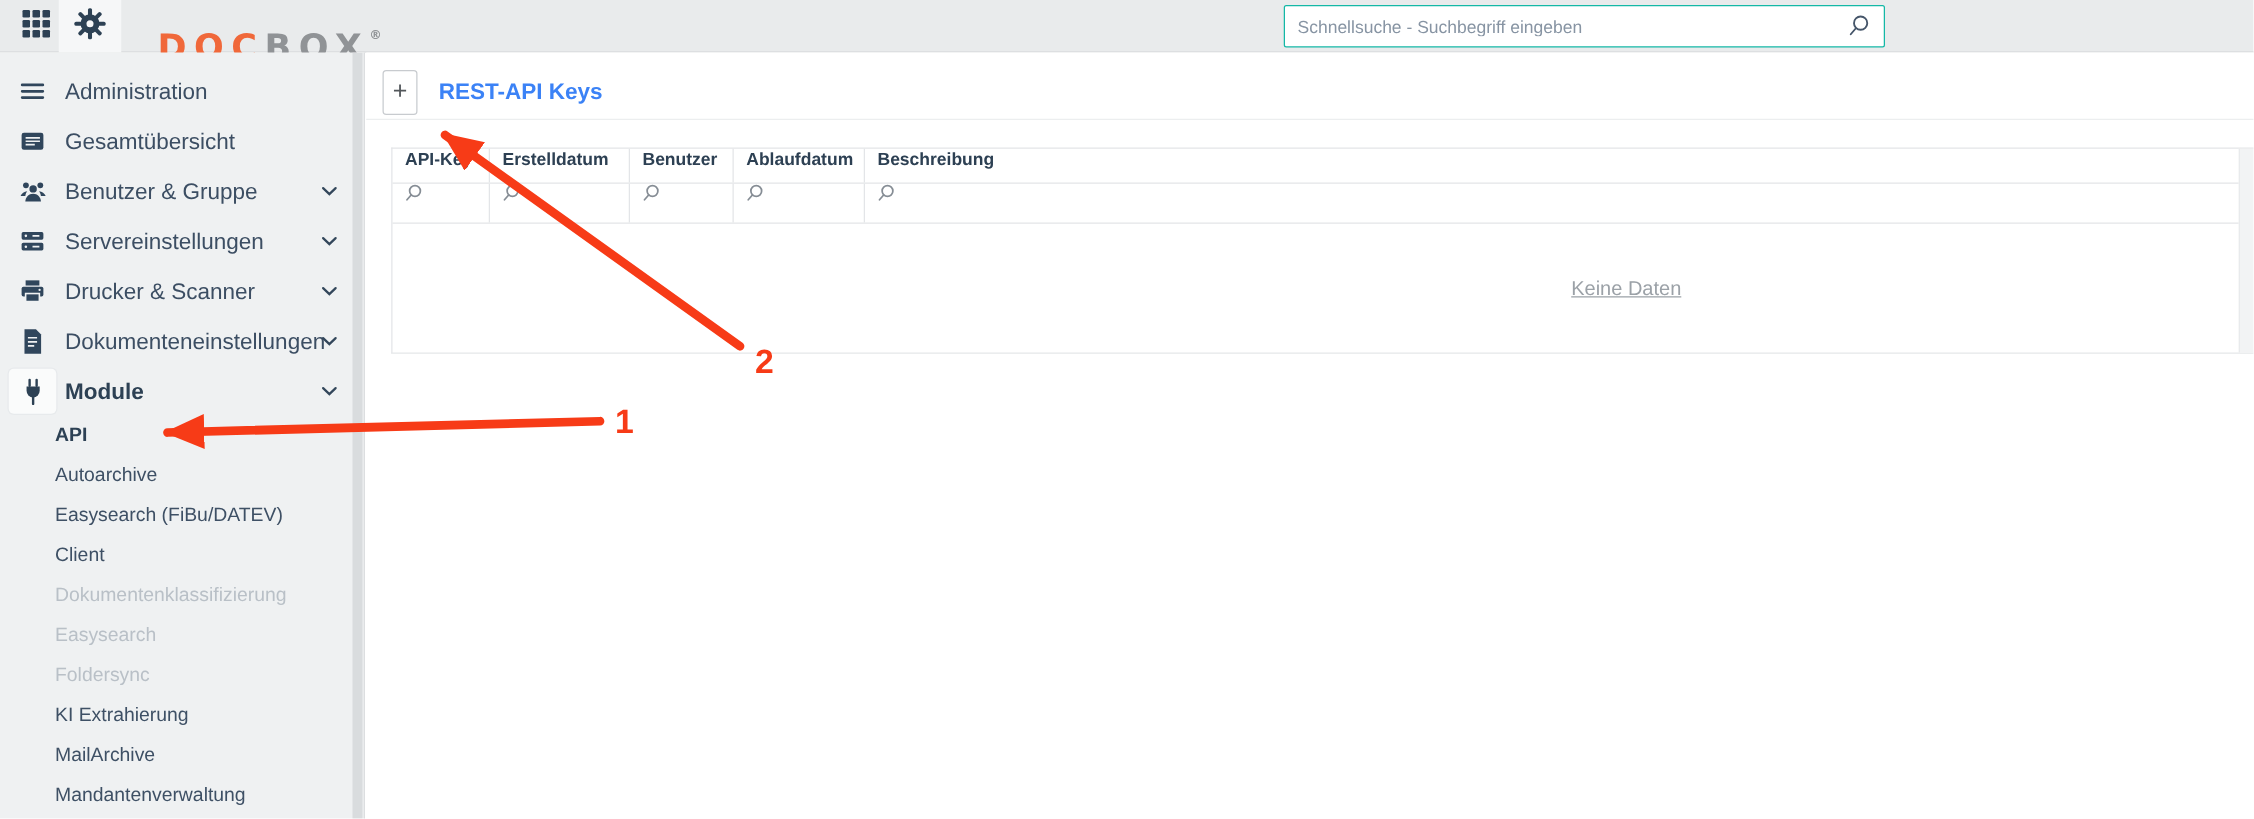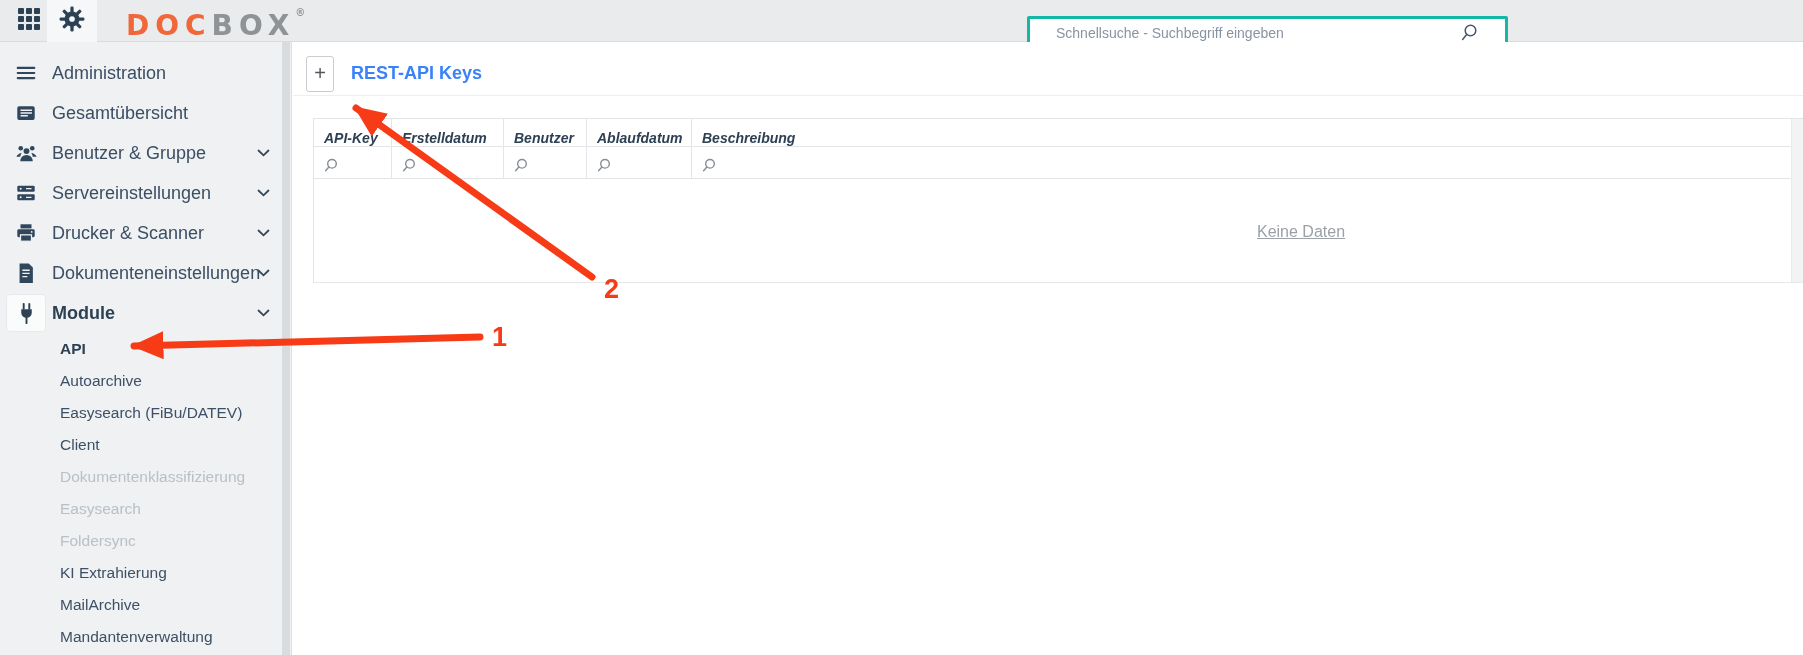--- a/index.html
+++ b/index.html
@@ -7,65 +7,65 @@
   body { font-family:"Liberation Sans", sans-serif; }
   #app { position:relative; width:1803px; height:655px; background:#fff; overflow:hidden; }
 
   
   .topbar { position:absolute; left:0; top:0; width:1803px; height:42px;
             background:#e9ebec; border-bottom:1px solid #d9dbdd; }
   .apps-btn { position:absolute; left:10px; top:0; width:38px; height:42px;
               display:flex; align-items:center; justify-content:center; cursor:pointer; }
   .gear-tile { position:absolute; left:47px; top:0; width:50px; height:42px; background:#f6f7f8;
                display:flex; align-items:center; justify-content:center; cursor:pointer; }
-  .logo { position:absolute; left:126px; top:0; height:42px; display:flex; align-items:flex-end;
+  .logo { position:absolute; left:126px; top:16px; height:42px; display:flex; align-items:center;
           font-family:"DejaVu Sans", sans-serif; font-weight:bold; font-size:28px; letter-spacing:6px;
           user-select:none; }
   .logo .p1 { color:#f0683a; }
   .logo .p2 { color:#909396; }
   .logo .reg { font-size:10px; color:#909396; letter-spacing:0; align-self:flex-start; margin-top:7px; }
-  .search-box { position:absolute; left:1027px; top:16px; width:481px; height:34px; background:#fff;
-                border:3px solid #14b8a6; border-radius:2px; display:flex; align-items:center; padding:0 26px; }
+  .search-box { position:absolute; left:1027px; top:4px; width:481px; height:34px; background:#fff;
+                border:1px solid #14b8a6; border-radius:2px; display:flex; align-items:center; padding:0 10px; }
   .search-box input { flex:1; border:none; outline:none; font-family:"Liberation Sans",sans-serif;
                       font-size:14px; color:#3c4e63; background:transparent; }
   .search-box input::placeholder { color:#8794a3; }
   .search-box .mag { flex:none; margin-left:8px; cursor:pointer; display:flex; }
 
   
   .sidebar { position:absolute; left:0; top:42px; width:292px; height:613px; background:#eff1f2;
              border-right:1px solid #dcdee0; padding-top:11px; overflow:hidden; }
   .sb-scroll { position:absolute; right:1px; top:0; bottom:0; width:8px; background:#d9dcde; }
   .nav-item { position:relative; height:40px; display:flex; align-items:center; cursor:pointer; }
   .icon-box { width:38px; height:36px; margin:0 7px; display:flex; align-items:center; justify-content:center; flex:none; }
   .nav-item.module .icon-box { background:#fafbfb; border-radius:4px; box-shadow:0 0 0 1px #e7eaec; }
   .nav-item .lbl { font-size:18px; color:#3c4e63; white-space:nowrap; }
   .nav-item.module .lbl { font-weight:bold; color:#2d4154; }
   .nav-item .chev { position:absolute; right:21px; top:50%; margin-top:-4px; display:flex; }
-  .sub-item { height:32px; display:flex; align-items:center; padding-left:60px; font-size:15.5px;
-              color:#3e5065; cursor:pointer; white-space:nowrap; }
+  .sub-item { height:32px; display:flex; align-items:center; padding-left:24px; font-size:15.5px;
+              color:#3e5065; cursor:pointer; white-space:nowrap;margin-left:20px; }
   .sub-item.selected { font-weight:bold; color:#2d4154; }
   .sub-item.disabled { color:#b9c0c7; cursor:default; }
 
   
   .main { position:absolute; left:293px; top:42px; width:1510px; height:613px; background:#fff; }
   .page-header { position:absolute; left:0; top:0; right:0; height:54px; border-bottom:1px solid #eceeef;
                  display:flex; align-items:center; padding-left:13px; }
   .add-btn { width:28px; height:36px; margin-top:10px; background:#fff; border:1px solid #c8cbcf;
              border-radius:3px; font-size:20px; font-weight:300; color:#53575b; cursor:pointer;
              display:flex; align-items:center; justify-content:center; font-family:"Liberation Sans",sans-serif; }
   .page-title { margin-left:17px; margin-top:10px; font-size:18px; font-weight:bold; color:#3b82f6; }
 
   .grid { position:absolute; left:20px; top:76px; right:0; height:165px;
           border-top:1px solid #e3e5e8; border-left:1px solid #e3e5e8; border-bottom:1px solid #e5e7e9; }
   .grid .scroll-strip { position:absolute; right:0; top:0; bottom:0; width:12px; background:#f2f3f4;
                         border-left:1px solid #e8eaec; }
   .grid-header, .filter-row { display:flex; margin-right:12px; }
   .grid-header { height:28px; border-bottom:1px solid #e3e5e8; }
   .filter-row { height:32px; border-bottom:1px solid #e3e5e8; }
-  .gc { border-right:1px solid #e3e5e8; display:flex; align-items:flex-end; padding-left:10px; flex:none;font-style:italic; }
+  .gc { border-right:1px solid #e3e5e8; display:flex; align-items:flex-start; padding-left:10px; flex:none; }
   .gc.c0 { width:78px; } .gc.c1 { width:112px; } .gc.c2 { width:83px; } .gc.c3 { width:105px; }
   .gc.c4 { flex:1; border-right:none; }
   .grid-header .gc { font-size:14px; font-weight:bold; color:#2d4053; }
   .filter-row .gc { padding-left:9px; cursor:text; }
   .empty-msg { position:absolute; left:987px; top:104px; transform:translateX(-50%);
                color:#9ba1a7; font-size:16px; white-space:nowrap;text-decoration:underline; }
 
   
   .overlay { position:absolute; left:0; top:0; width:1803px; height:655px; z-index:40; pointer-events:none; }
   .arrow-label { position:absolute; z-index:41; font-size:27px; font-weight:bold; color:#f73b17;

